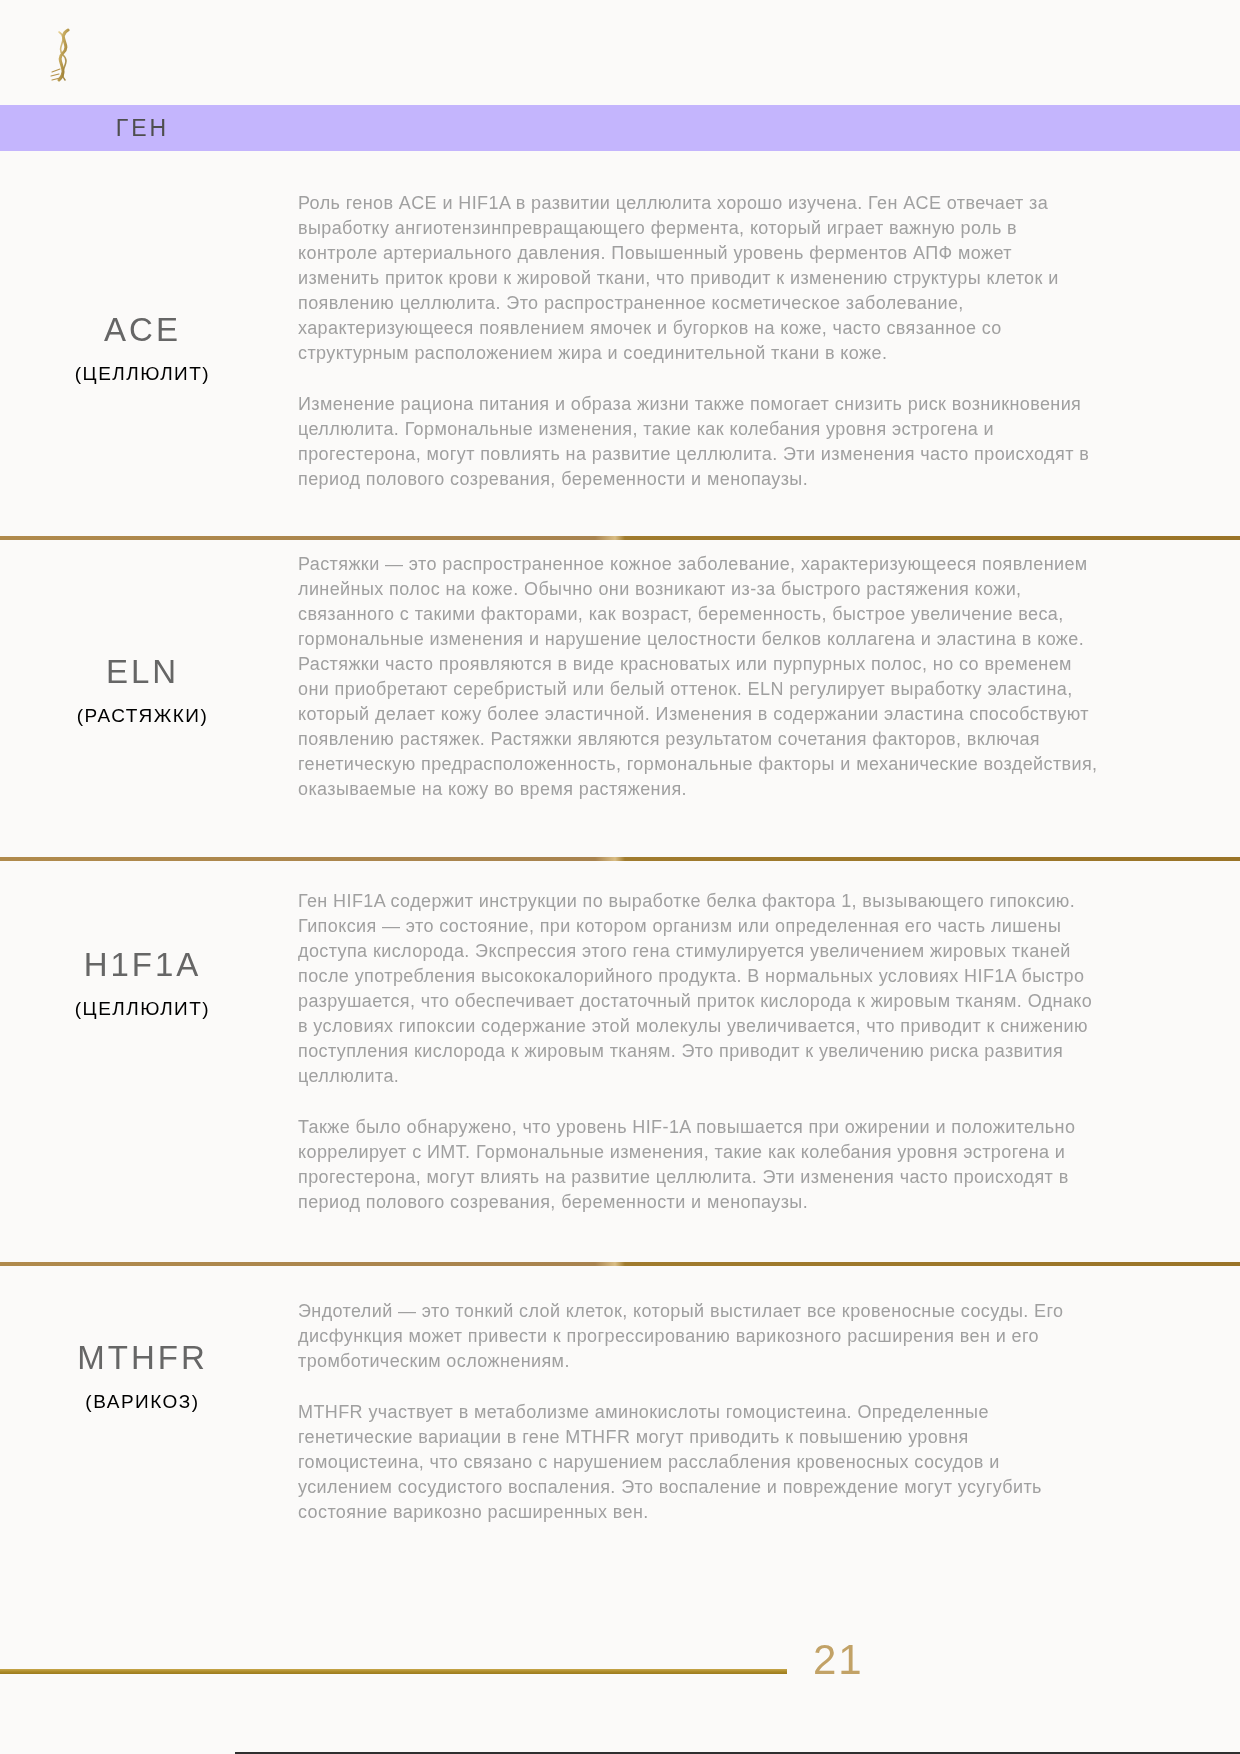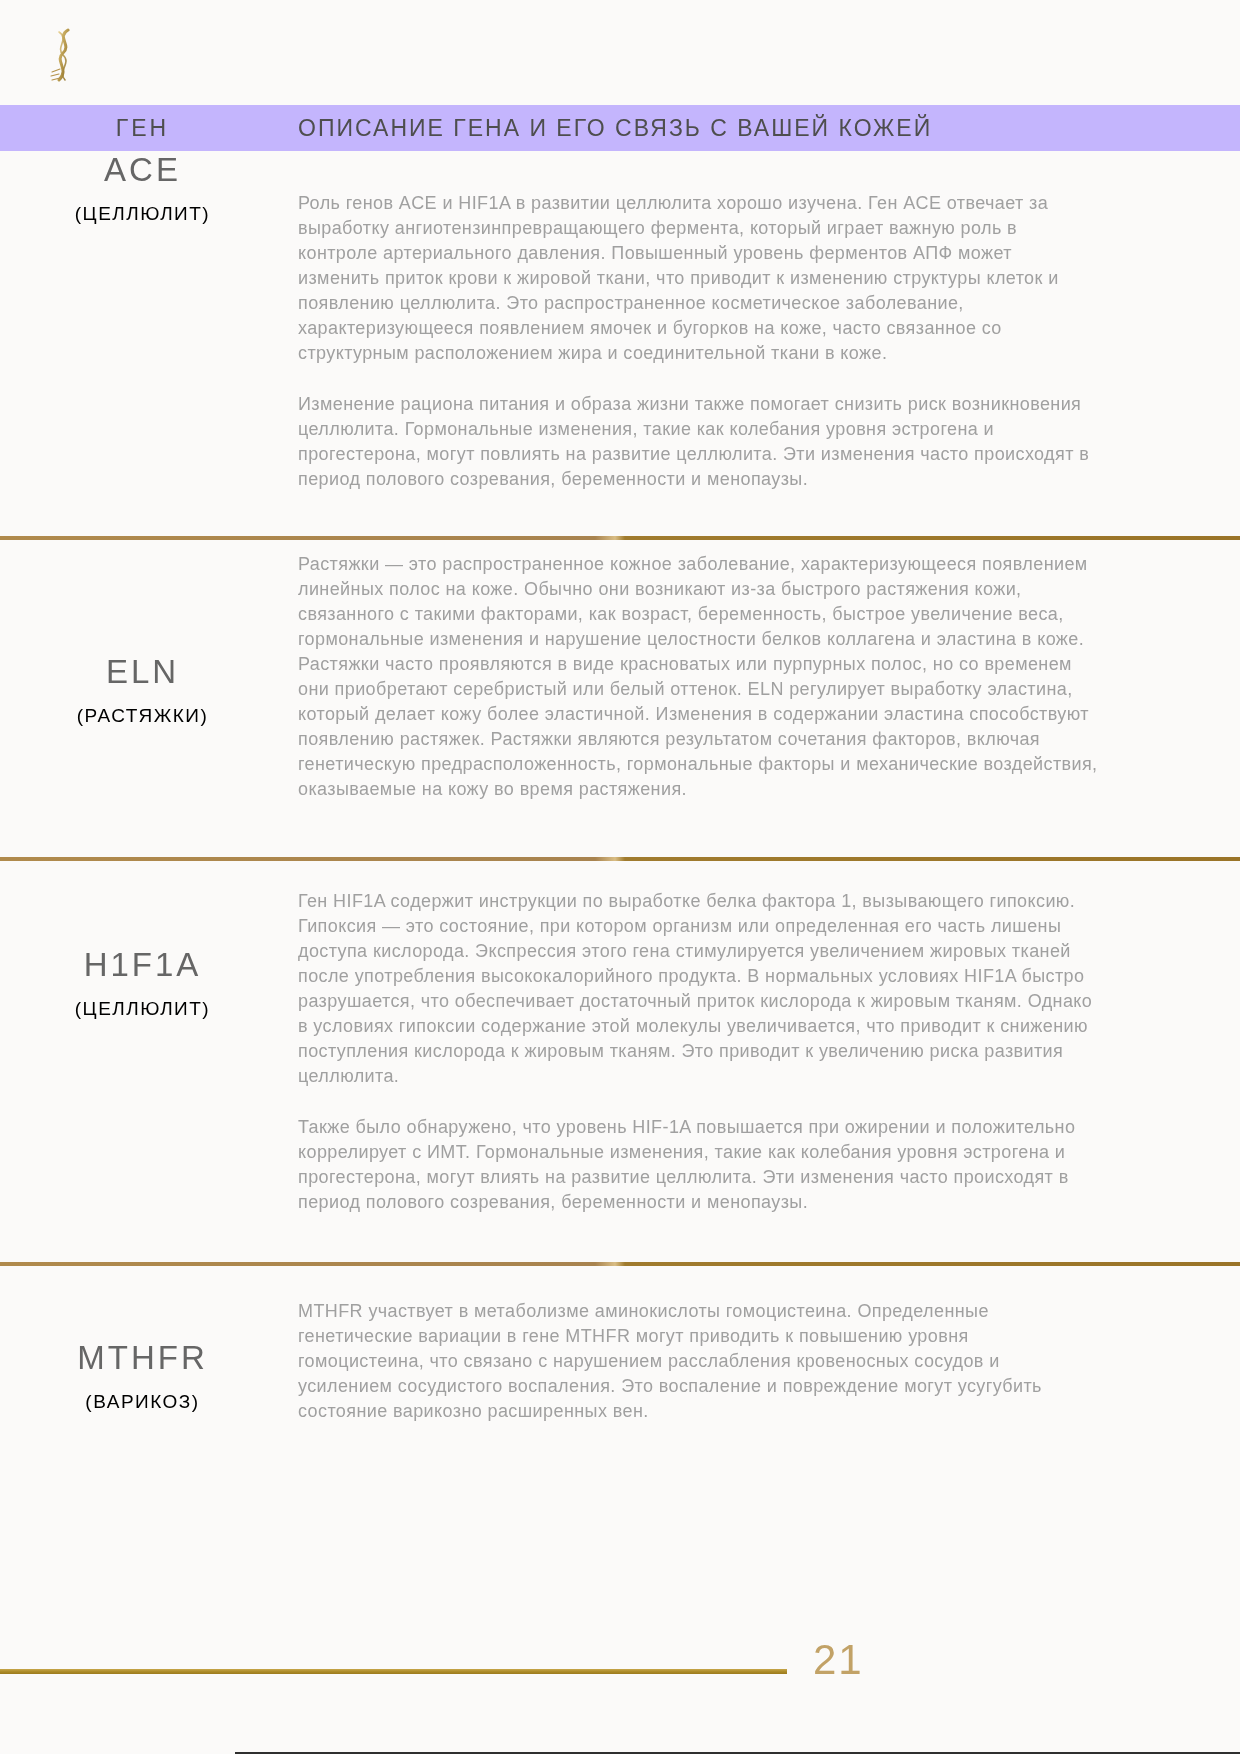--- a/index.html
+++ b/index.html
@@ -31,21 +31,21 @@
   }
 
   .row { display:flex; overflow:hidden; }
   .row-ace   { height:385px; }
   .row-eln   { height:317px; }
   .row-h1f1a { height:401px; }
   .row-mthfr { height:374px; }
 
   .gene-cell { width:285px; flex:none; }
   .gene-label { text-align:center; }
-  .row-ace   .gene-label { }
+  .row-ace   .gene-label { padding-top:160px; }
   .row-eln   .gene-label { padding-top:113px; }
   .row-h1f1a .gene-label { padding-top:85px; }
   .row-mthfr .gene-label { padding-top:73px; }
   .gene-name {
     font-size:33px; letter-spacing:3px; font-weight:300;
     color:#666666;
   }
   .gene-trait {
     margin-top:14px;
     font-size:19px; letter-spacing:1.5px; font-weight:300;
@@ -107,21 +107,20 @@
         </defs>
         <path d="M20 2 C8 9 24 17 15 25 C6 33 22 41 11 52" stroke="url(#goldg)" fill="none" stroke-width="3" stroke-linecap="round"></path>
         <path d="M11 4 C22 11 7 19 15 27 C24 35 9 43 17 52" stroke="url(#goldg)" fill="none" stroke-width="1.6" opacity="0.85" stroke-linecap="round"></path>
         <path d="M4 44 L12 41 M3 48 L11 46 M4 52 L12 50" stroke="#b5934a" stroke-width="1.1" stroke-linecap="round"></path>
       </svg>
     </span>
   </div>
 
   <div class="table-header">
     <div class="th-gene">ГЕН</div>
-    <div class="th-desc">ОПИСАНИЕ ГЕНА И ЕГО СВЯЗЬ С ВАШЕЙ КОЖЕЙ</div>
   </div>
 
   <main>
 
     <section class="row row-ace">
       <div class="gene-cell">
         <div class="gene-label">
           <div class="gene-name">ACE</div>
           <div class="gene-trait">(ЦЕЛЛЮЛИТ)</div>
         </div>
@@ -164,20 +163,21 @@
     <div class="divider"></div>
 
     <section class="row row-mthfr">
       <div class="gene-cell">
         <div class="gene-label">
           <div class="gene-name">MTHFR</div>
           <div class="gene-trait">(ВАРИКОЗ)</div>
         </div>
       </div>
       <div class="desc-cell">
+        <p>Эндотелий — это тонкий слой клеток, который выстилает все кровеносные сосуды. Его дисфункция может привести к прогрессированию варикозного расширения вен и его тромботическим осложнениям.</p>
         <p>MTHFR участвует в метаболизме аминокислоты гомоцистеина. Определенные генетические вариации в гене MTHFR могут приводить к повышению уровня гомоцистеина, что связано с нарушением расслабления кровеносных сосудов и усилением сосудистого воспаления. Это воспаление и повреждение могут усугубить состояние варикозно расширенных вен.</p>
       </div>
     </section>
 
   </main>
 
   <footer class="footer">
     <div class="footer-rule"></div>
     <div class="page-number">21</div>
   </footer>

